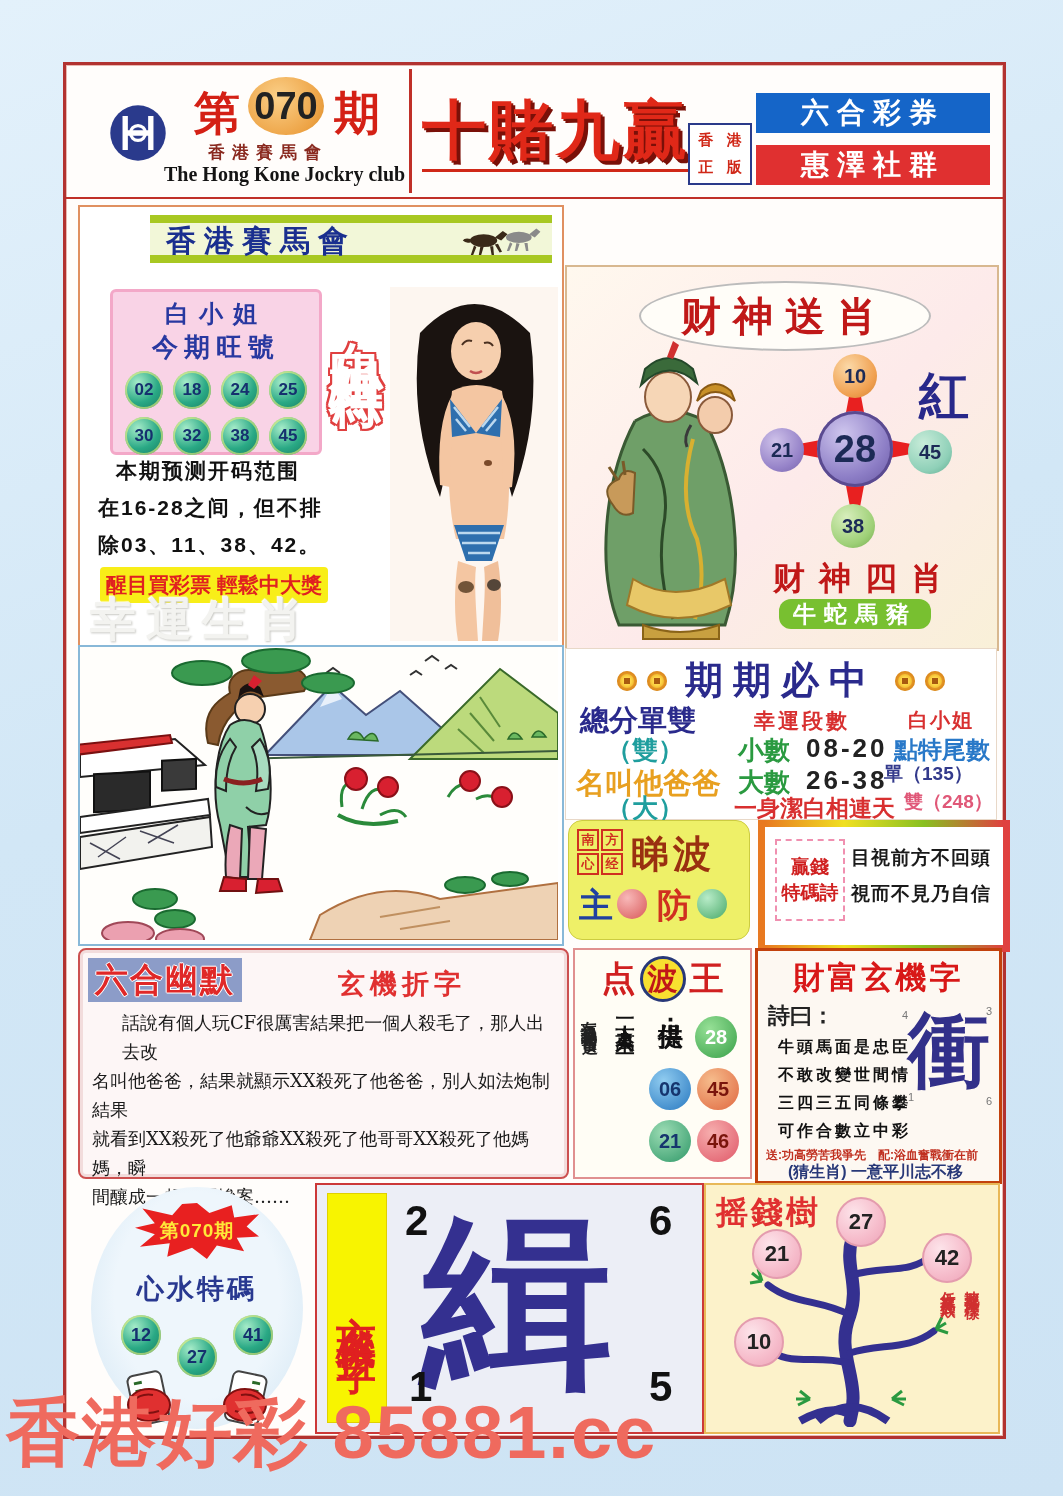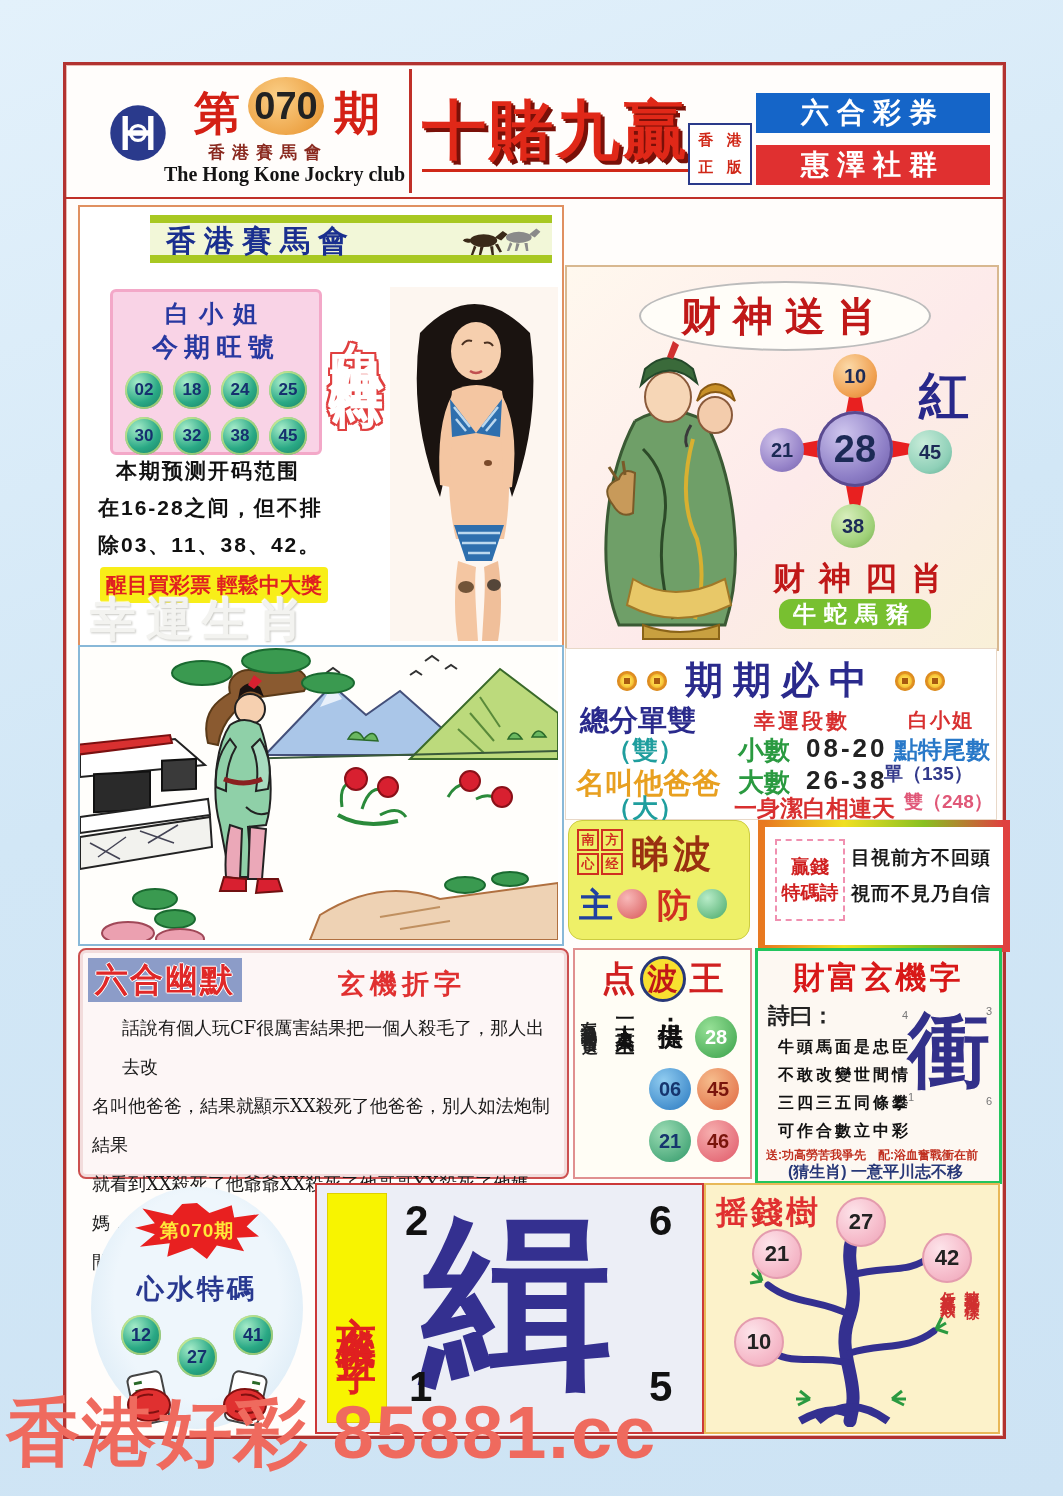--- a/index.html
+++ b/index.html
@@ -247,21 +247,21 @@
     <div class="abs" style="left:86px;top:18px;font-size:19px;font-weight:900;color:#1a1a1a;letter-spacing:1px;">目視前方不回頭</div>
     <div class="abs" style="left:86px;top:54px;font-size:19px;font-weight:900;color:#1a1a1a;letter-spacing:1px;">視而不見乃自信</div>
   </div>
 
   <div class="box" style="left:12px;top:883px;width:487px;height:227px;background:#fdf6f6;border:2px solid #cc5050;border-radius:8px;
     box-shadow:inset 0 0 0 3px #f2dcdc;">
     <div class="abs" style="left:8px;top:8px;width:154px;height:44px;background:#8c9cc8;display:flex;align-items:center;justify-content:center;
       font-size:33px;font-weight:900;color:#e02828;letter-spacing:2px;
       text-shadow:1px 0 #fff,-1px 0 #fff,0 1px #fff,0 -1px #fff;">六合幽默</div>
     <span class="abs" style="left:258px;top:16px;font-size:27px;font-weight:900;color:#e03030;letter-spacing:5px;">玄機折字</span>
-    <div class="abs" style="left:12px;top:58px;width:464px;font-family:'DejaVu Serif',serif;font-size:18px;color:#1a1a1a;line-height:39px;">
+    <div class="abs" style="left:12px;top:58px;width:464px;font-family:'DejaVu Serif',serif;font-size:18px;color:#1a1a1a;line-height:29px;">
       <div style="padding-left:30px;">話說有個人玩CF很厲害結果把一個人殺毛了，那人出去改</div>
       <div>名叫他爸爸，結果就顯示XX殺死了他爸爸，別人如法炮制結果</div>
       <div>就看到XX殺死了他爺爺XX殺死了他哥哥XX殺死了他媽媽，瞬</div>
       <div>間釀成一起滅門慘案……</div>
     </div>
   </div>
 
   <div class="box" style="left:507px;top:883px;width:175px;height:227px;background:#fffdf5;border:2px solid #e09090;">
     <div class="abs" style="left:0;top:6px;width:100%;display:flex;align-items:center;justify-content:center;gap:4px;">
       <span style="font-size:34px;font-weight:900;color:#d02020;">点</span>
@@ -272,21 +272,21 @@
     <div class="abs vtext" style="left:6px;top:58px;height:168px;font-size:16px;font-weight:700;color:#222;font-family:'DejaVu Serif',serif;letter-spacing:3px;transform:rotate(-3deg);">有福識相當首選</div>
     <div class="abs vtext" style="left:38px;top:58px;height:168px;font-size:19px;font-weight:900;color:#111;font-family:'DejaVu Serif',serif;letter-spacing:2px;">一人之下萬人上</div>
     <div class="abs vtext" style="left:80px;top:54px;height:100px;font-size:25px;font-weight:900;color:#111;">提供：</div>
     <div class="abs dot-ball" style="left:120px;top:66px;width:42px;height:42px;font-size:20px;color:#fff;background:radial-gradient(circle at 35% 30%,#96e096,#38a048);">28</div>
     <div class="abs dot-ball" style="left:74px;top:118px;width:42px;height:42px;font-size:20px;color:#16356e;background:radial-gradient(circle at 35% 30%,#90ccf0,#2878c0);">06</div>
     <div class="abs dot-ball" style="left:122px;top:118px;width:42px;height:42px;font-size:20px;color:#7a150c;background:radial-gradient(circle at 35% 30%,#f6bc8c,#e06840);">45</div>
     <div class="abs dot-ball" style="left:74px;top:170px;width:42px;height:42px;font-size:20px;color:#16356e;background:radial-gradient(circle at 35% 30%,#9cdcb4,#2f9868);">21</div>
     <div class="abs dot-ball" style="left:122px;top:170px;width:42px;height:42px;font-size:20px;color:#7a150c;background:radial-gradient(circle at 35% 30%,#f6aeae,#e05868);">46</div>
   </div>
 
-  <div class="box" style="left:689px;top:883px;width:241px;height:230px;background:#fdf8f2;border:3px solid #22c55e;">
+  <div class="box" style="left:689px;top:883px;width:241px;height:230px;background:#fdf8f2;border:3px solid #c2410c;">
     <div class="abs" style="left:0;top:6px;width:100%;text-align:center;font-size:31px;font-weight:900;color:#d81818;letter-spacing:3px;">財富玄機字</div>
     <span class="abs" style="left:10px;top:50px;font-size:22px;font-weight:900;color:#222;font-family:'DejaVu Serif',serif;">詩曰：</span>
     <div class="abs" style="left:20px;top:86px;font-size:16px;font-weight:700;color:#111;letter-spacing:3px;font-family:'DejaVu Serif',serif;">牛頭馬面是忠臣</div>
     <div class="abs" style="left:20px;top:114px;font-size:16px;font-weight:700;color:#111;letter-spacing:3px;font-family:'DejaVu Serif',serif;">不敢改變世間情</div>
     <div class="abs" style="left:20px;top:142px;font-size:16px;font-weight:700;color:#111;letter-spacing:3px;font-family:'DejaVu Serif',serif;">三四三五同條攀</div>
     <div class="abs" style="left:20px;top:170px;font-size:16px;font-weight:700;color:#111;letter-spacing:3px;font-family:Liberation Sans, sans-serif;">可作合數立中彩</div>
     <span class="abs" style="left:150px;top:52px;font-size:82px;font-weight:900;color:#32308a;line-height:92px;font-family:'DejaVu Serif',serif;">衝</span>
     <span class="abs" style="left:144px;top:58px;font-size:11px;color:#777;">4</span>
     <span class="abs" style="left:228px;top:54px;font-size:11px;color:#777;">3</span>
     <span class="abs" style="left:150px;top:140px;font-size:11px;color:#777;">1</span>

